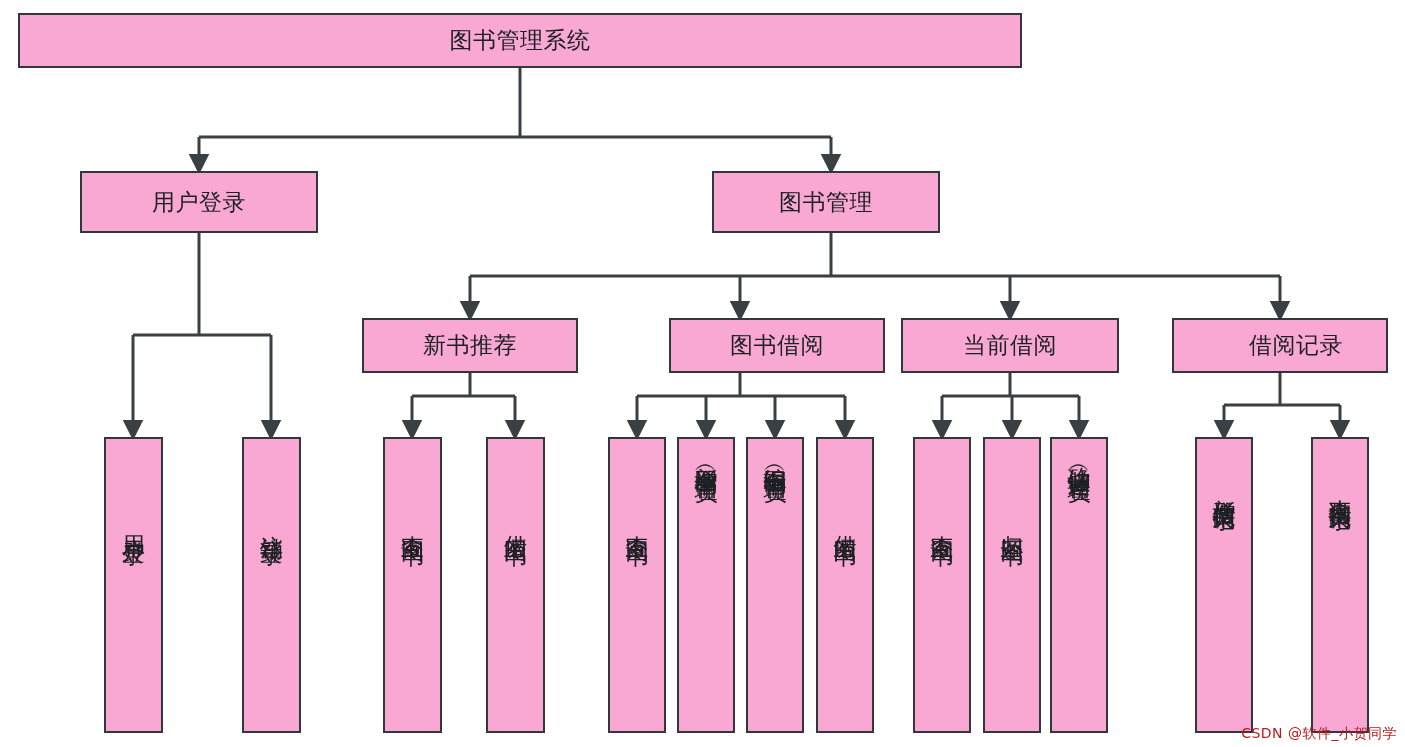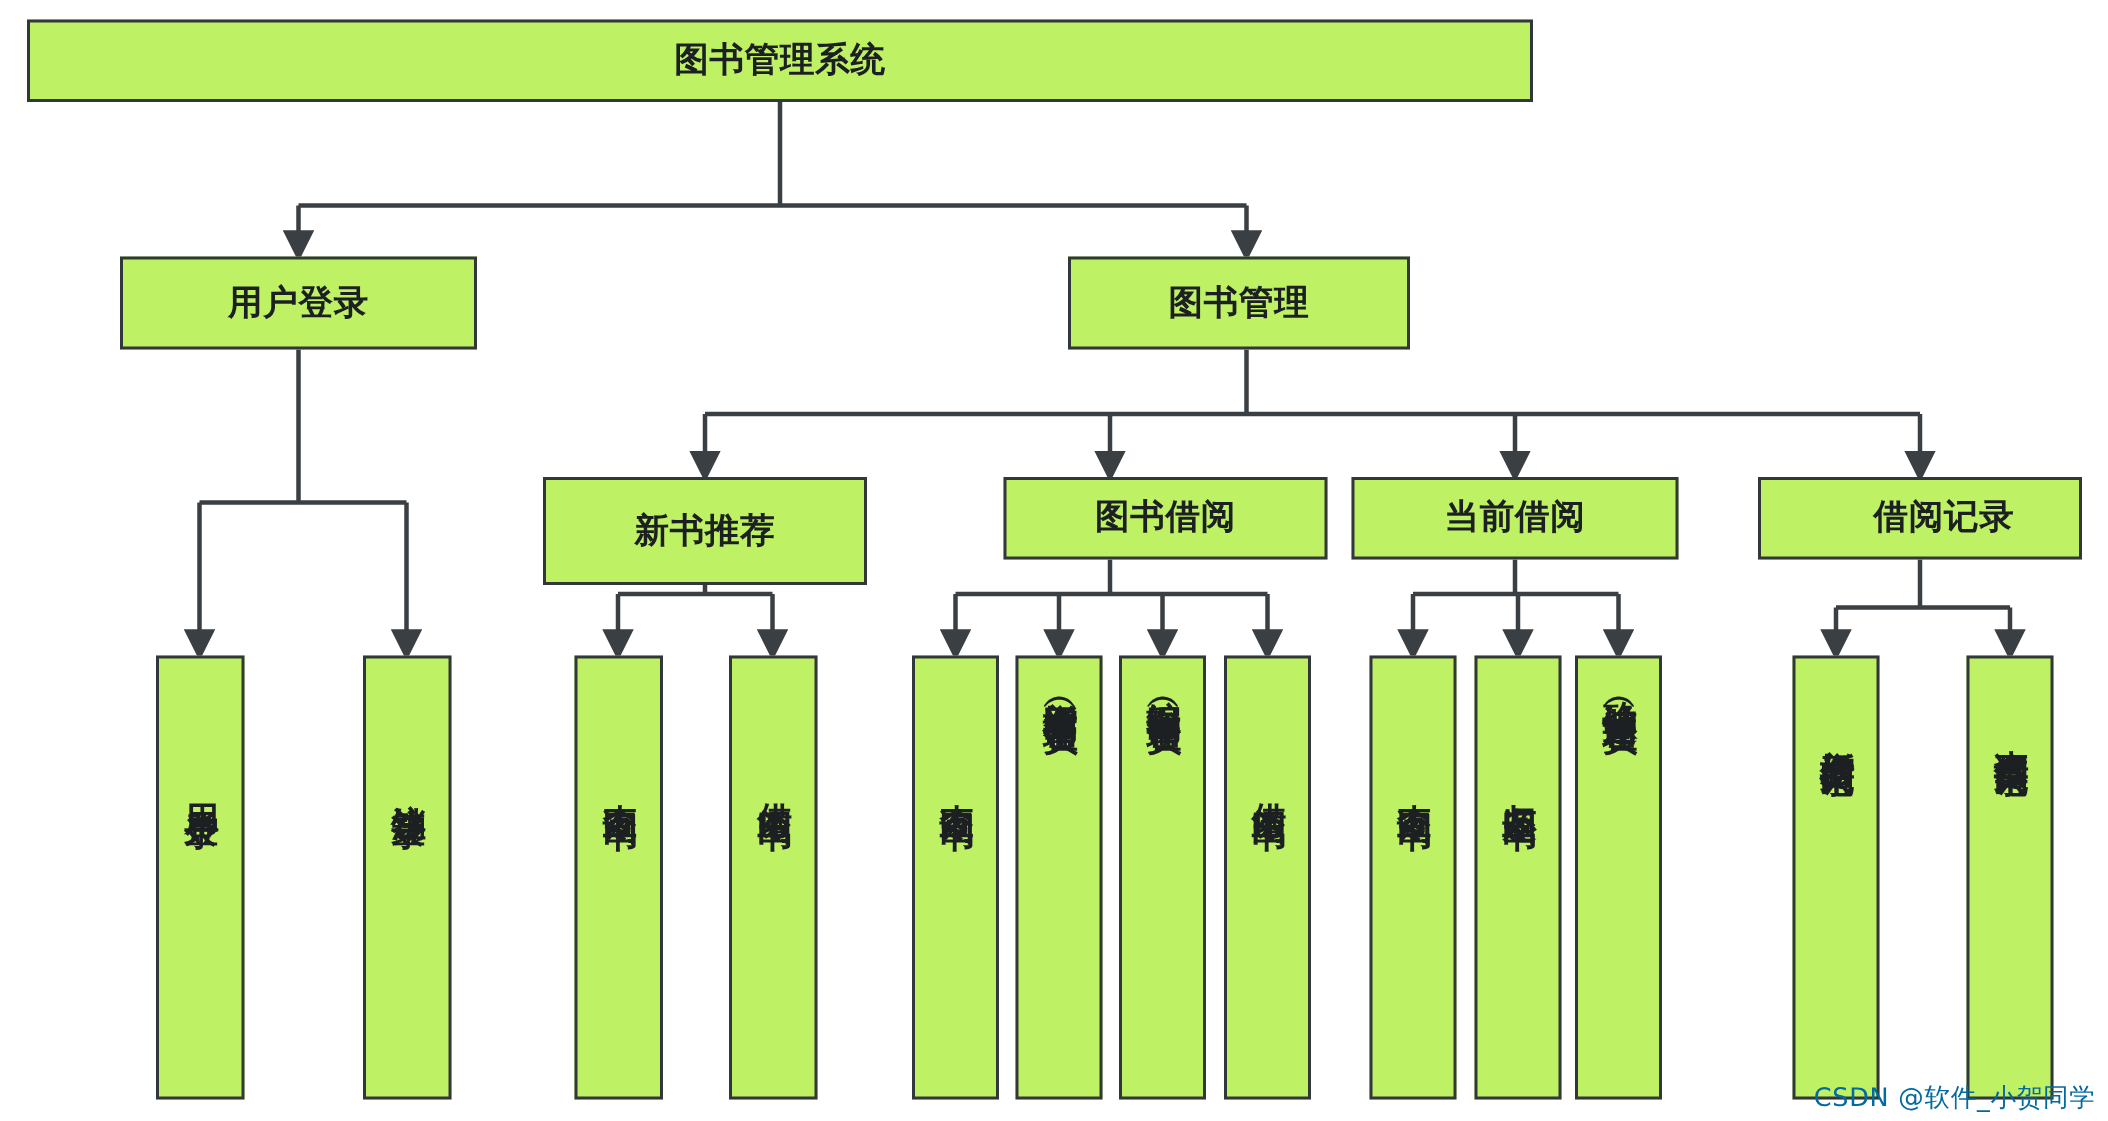--- a/index.html
+++ b/index.html
@@ -21,27 +21,26 @@
   #diagram-svg {
     position: absolute;
     left: 0;
     top: 0;
     width: 1405px;
     height: 747px;
   }
   .node {
     position: absolute;
     box-sizing: border-box;
-    background: #bef264;
+    background: #f9a8d4;
     border: 2px solid #32373b;
     display: flex;
     align-items: center;
     justify-content: center;
     color: #1d2023;
-    font-weight: bold;
   }
   .node-label {
     display: block;
     text-align: center;
     line-height: 1.08;
     white-space: nowrap;
   }
   .node.horizontal .node-label {
     font-size: 23px;
     letter-spacing: 0.5px;
@@ -60,22 +59,22 @@
     white-space: nowrap;
     text-align: left;
   }
   .node.vertical.tall-text .node-label {
     letter-spacing: 2px;
   }
   .watermark {
     position: absolute;
     right: 8px;
     bottom: 4px;
-    font-size: 17px;
-    color: #0369a1;
+    font-size: 14px;
+    color: #b91c1c;
     white-space: nowrap;
     letter-spacing: 0.5px;
   }
 </style>
 </head>
 <body>
 
 <div id="diagram-root">
 
   <svg id="diagram-svg" viewBox="0 0 1405 747" xmlns="http://www.w3.org/2000/svg">
@@ -132,21 +131,21 @@
     <span class="node-label">图书管理系统</span>
   </div>
 
   <div class="node horizontal" style="left:80px; top:171px; width:238px; height:62px;">
     <span class="node-label">用户登录</span>
   </div>
   <div class="node horizontal" style="left:712px; top:171px; width:228px; height:62px;">
     <span class="node-label">图书管理</span>
   </div>
 
-  <div class="node horizontal" style="left:362px; top:318px; width:216px; height:72px;">
+  <div class="node horizontal" style="left:362px; top:318px; width:216px; height:55px;">
     <span class="node-label">新书推荐</span>
   </div>
   <div class="node horizontal" style="left:669px; top:318px; width:216px; height:55px;">
     <span class="node-label">图书借阅</span>
   </div>
   <div class="node horizontal" style="left:901px; top:318px; width:218px; height:55px;">
     <span class="node-label">当前借阅</span>
   </div>
   <div class="node horizontal" style="left:1172px; top:318px; width:216px; height:55px;padding-left:32px;">
     <span class="node-label">借阅记录</span>

